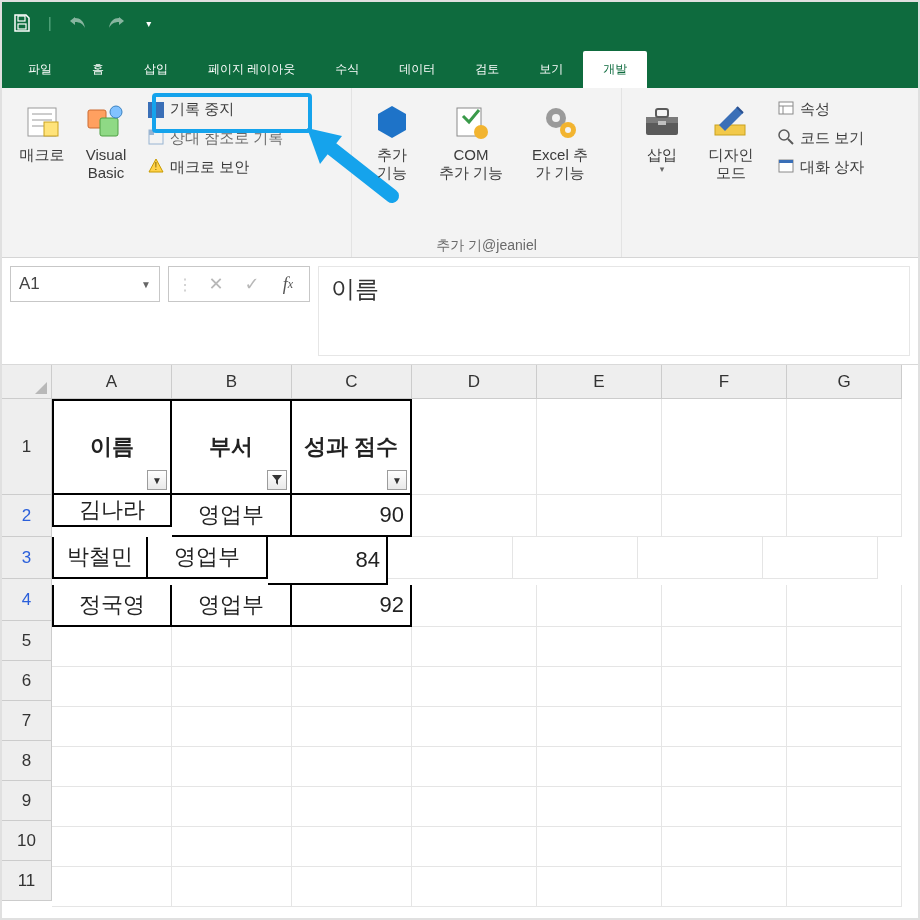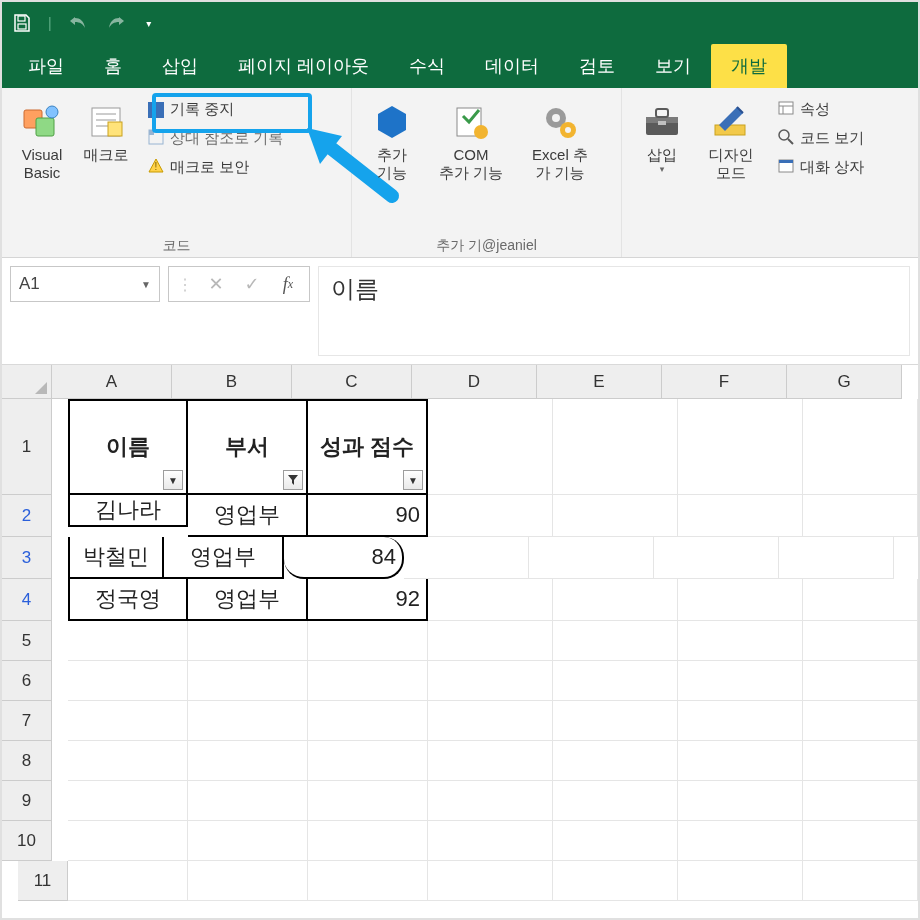--- a/index.html
+++ b/index.html
@@ -32,25 +32,25 @@
   .tabs {
     background: #0e6b3e;
     height: 44px;
     display: flex;
     align-items: flex-end;
     padding: 0 6px;
   }
   .tab {
     color: #fff;
     padding: 10px 20px 10px;
-    font-size: 18px;
+    font-size: 12px;
     cursor: pointer;
   }
   .tab.active {
-    background: #fde047;
+    background: #ffffff;
     color: #0e6b3e;
     border-radius: 2px 2px 0 0;
   }
   
   .ribbon {
     background: #f3f3f3;
     border-bottom: 1px solid #d5d5d5;
     height: 170px;
     display: flex;
     align-items: stretch;
@@ -272,39 +272,39 @@
   <div class="tab active">개발</div>
 </div>
 
 <div class="ribbon">
 
   <div class="group" style="width:350px">
     <div class="group-body">
       <div class="big-btn">
         <span class="icon">
           <svg width="40" height="36" viewBox="0 0 40 36">
-              <rect x="2" y="6" width="18" height="18" rx="2" fill="#ffa060" stroke="#cc6a30"></rect>
-              <rect x="14" y="14" width="18" height="18" rx="2" fill="#8fd985" stroke="#4ea044"></rect>
-              <circle cx="30" cy="8" r="6" fill="#82c2ff" stroke="#3a82c2"></circle>
-            </svg>
-        </span>
-        <span style="white-space:pre-line">Visual
-Basic</span>
-      </div>
-      <div class="big-btn">
-        <span class="icon">
-          <svg width="40" height="36" viewBox="0 0 40 36">
               <rect x="6" y="4" width="28" height="28" fill="#fff" stroke="#9a9a9a"></rect>
               <line x1="10" y1="10" x2="30" y2="10" stroke="#9a9a9a"></line>
               <line x1="10" y1="16" x2="30" y2="16" stroke="#9a9a9a"></line>
               <line x1="10" y1="22" x2="30" y2="22" stroke="#9a9a9a"></line>
               <rect x="22" y="18" width="14" height="14" fill="#ffe37a" stroke="#caa21e"></rect>
             </svg>
         </span>
         <span>매크로</span>
+      </div>
+      <div class="big-btn">
+        <span class="icon">
+          <svg width="40" height="36" viewBox="0 0 40 36">
+              <rect x="2" y="6" width="18" height="18" rx="2" fill="#ffa060" stroke="#cc6a30"></rect>
+              <rect x="14" y="14" width="18" height="18" rx="2" fill="#8fd985" stroke="#4ea044"></rect>
+              <circle cx="30" cy="8" r="6" fill="#82c2ff" stroke="#3a82c2"></circle>
+            </svg>
+        </span>
+        <span style="white-space:pre-line">Visual
+Basic</span>
       </div>
       <div class="small-stack" style="margin-top:4px">
         <div class="small-btn">
           <span style="width:16px;height:16px;background:#3a6fb7;display:inline-block"></span>
           <span>기록 중지</span>
         </div>
         <div class="small-btn" style="opacity:.75">
           <span>
             <svg width="16" height="16" viewBox="0 0 16 16">
                 <rect x="1" y="1" width="14" height="14" fill="none" stroke="#7aa0c8"></rect>
@@ -317,21 +317,20 @@
           <span>
             <svg width="16" height="16" viewBox="0 0 16 16">
                 <path d="M8 1 15 14H1z" fill="#ffd24a" stroke="#c79a00"></path>
                 <text x="8" y="12" text-anchor="middle" font-size="10" fill="#7a5c00">!</text>
               </svg>
           </span>
           <span>매크로 보안</span>
         </div>
       </div>
     </div>
-    <div class="group-label">코드</div>
     <div class="hl-box"></div>
     <svg class="arrow" viewBox="0 0 100 80">
         <path d="M90 70 20 15" stroke="#15a3ec" stroke-width="14" stroke-linecap="round"></path>
         <path d="M5 2 40 10 18 38z" fill="#15a3ec"></path>
       </svg>
   </div>
 
   <div class="group" style="width:270px">
     <div class="group-body">
       <div class="big-btn">
@@ -464,21 +463,21 @@
         <div class="rh" style="height: 96px;">1</div>
         <div class="rh filtered" style="height: 42px;">2</div>
         <div class="rh filtered" style="height: 42px;">3</div>
         <div class="rh filtered" style="height: 42px;">4</div>
         <div class="rh" style="height: 40px;">5</div>
         <div class="rh" style="height: 40px;">6</div>
         <div class="rh" style="height: 40px;">7</div>
         <div class="rh" style="height: 40px;">8</div>
         <div class="rh" style="height: 40px;">9</div>
         <div class="rh" style="height: 40px;">10</div>
-        <div class="rh" style="height: 40px; margin-left: 16px;">11</div>
+        <div class="rh" style="height: 40px;">11</div>
       </div>
     <div class="cells" id="cells">
         <div class="row">
           <div class="cell hdr" style="width: 120px; height: 96px; border-width: 2px; border-style: solid; border-color: rgb(0, 0, 0);">
             <span>이름</span>
             <div class="filter-btn">▼</div>
           </div>
           <div class="cell hdr" style="width: 120px; height: 96px; border-right: 2px solid rgb(0, 0, 0); border-bottom: 2px solid rgb(0, 0, 0); border-top: 2px solid rgb(0, 0, 0);">
             <span>부서</span>
             <div class="filter-btn">
@@ -501,21 +500,21 @@
           <div class="cell" style="width: 120px; height: 42px; justify-content: center; border-right: 2px solid rgb(0, 0, 0); border-bottom: 2px solid rgb(0, 0, 0);">영업부</div>
           <div class="cell num" style="width: 120px; height: 42px; border-right: 2px solid rgb(0, 0, 0); border-bottom: 2px solid rgb(0, 0, 0);">90</div>
           <div class="cell" style="width: 125px; height: 42px;"></div>
           <div class="cell" style="width: 125px; height: 42px;"></div>
           <div class="cell" style="width: 125px; height: 42px;"></div>
           <div class="cell" style="width: 115px; height: 42px;"></div>
         </div>
         <div class="row">
           <div class="cell" style="width: 96px; height: 42px; justify-content: center; border-right: 2px solid rgb(0, 0, 0); border-bottom: 2px solid rgb(0, 0, 0); border-left: 2px solid rgb(0, 0, 0);">박철민</div>
           <div class="cell" style="width: 120px; height: 42px; justify-content: center; border-right: 2px solid rgb(0, 0, 0); border-bottom: 2px solid rgb(0, 0, 0);">영업부</div>
-          <div class="cell num" style="width: 120px; height: 42px; border-right: 2px solid rgb(0, 0, 0); border-bottom: 2px solid rgb(0, 0, 0); border-radius: 20px;">84</div>
+          <div class="cell num" style="width: 120px; height: 48px; border-right: 2px solid rgb(0, 0, 0); border-bottom: 2px solid rgb(0, 0, 0);">84</div>
           <div class="cell" style="width: 125px; height: 42px;"></div>
           <div class="cell" style="width: 125px; height: 42px;"></div>
           <div class="cell" style="width: 125px; height: 42px;"></div>
           <div class="cell" style="width: 115px; height: 42px;"></div>
         </div>
         <div class="row">
           <div class="cell" style="width: 120px; height: 42px; justify-content: center; border-right: 2px solid rgb(0, 0, 0); border-bottom: 2px solid rgb(0, 0, 0); border-left: 2px solid rgb(0, 0, 0);">정국영</div>
           <div class="cell" style="width: 120px; height: 42px; justify-content: center; border-right: 2px solid rgb(0, 0, 0); border-bottom: 2px solid rgb(0, 0, 0);">영업부</div>
           <div class="cell num" style="width: 120px; height: 42px; border-right: 2px solid rgb(0, 0, 0); border-bottom: 2px solid rgb(0, 0, 0);">92</div>
           <div class="cell" style="width: 125px; height: 42px;"></div>

